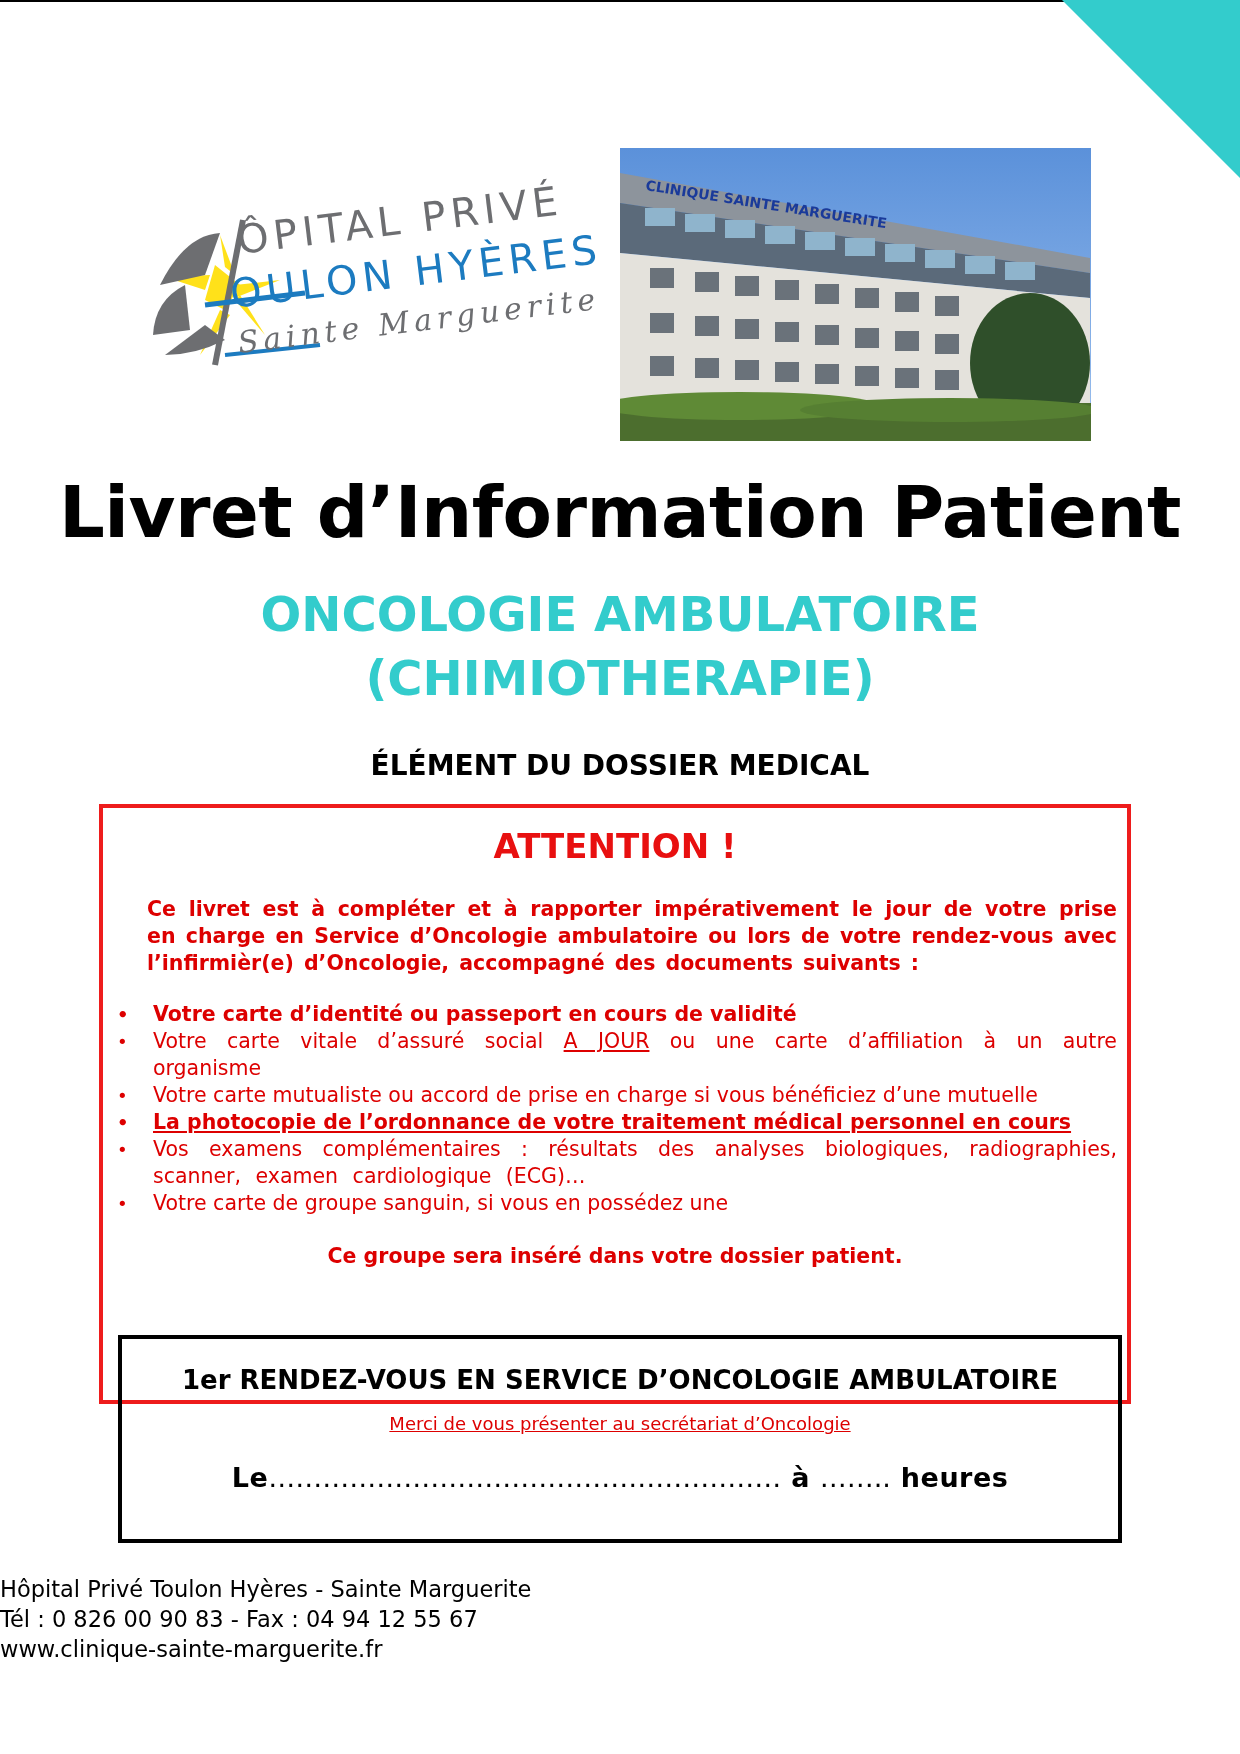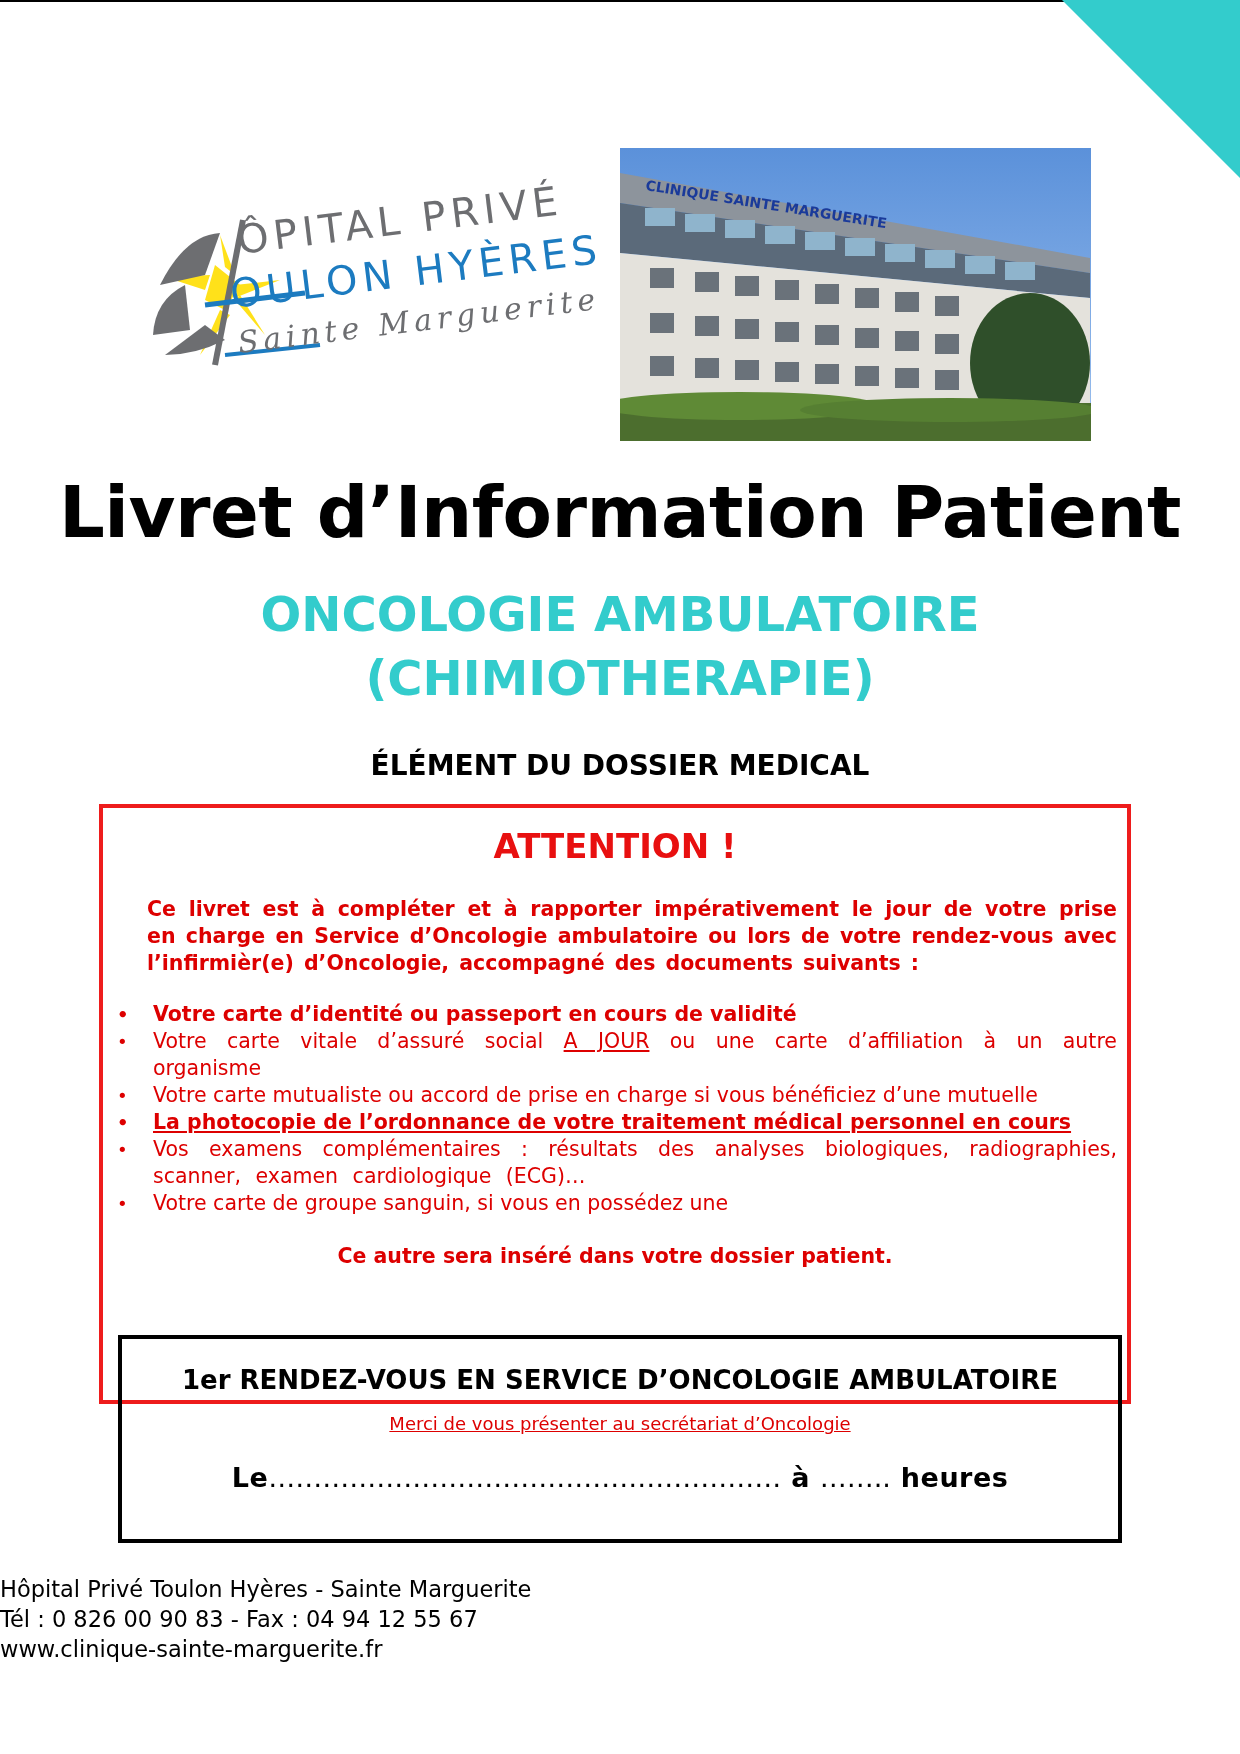--- a/index.html
+++ b/index.html
@@ -176,21 +176,21 @@
     <li class="bold ul">
       <span class="t">La photocopie de l’ordonnance de votre traitement médical personnel en cours</span>
     </li>
     <li class="just">
       <span class="t">Vos examens complémentaires : résultats des analyses biologiques, radiographies, scanner, examen cardiologique (ECG)…</span>
     </li>
     <li>
       <span class="t">Votre carte de groupe sanguin, si vous en possédez une</span>
     </li>
   </ul>
-  <div class="closing">Ce autre sera inséré dans votre dossier patient.</div>
+  <div class="closing">Ce groupe sera inséré dans votre dossier patient.</div>
 </div>
 
 <div class="rdv-box">
   <div class="rdv-title">1er RENDEZ-VOUS EN SERVICE D’ONCOLOGIE AMBULATOIRE</div>
   <div class="rdv-sub">Merci de vous présenter au secrétariat d’Oncologie</div>
   <div class="rdv-line">
     <span>Le</span><span class="dots">…………………………………………………</span>
     <span>à</span>
     <span class="dots">……..</span>
     <span>heures</span>

